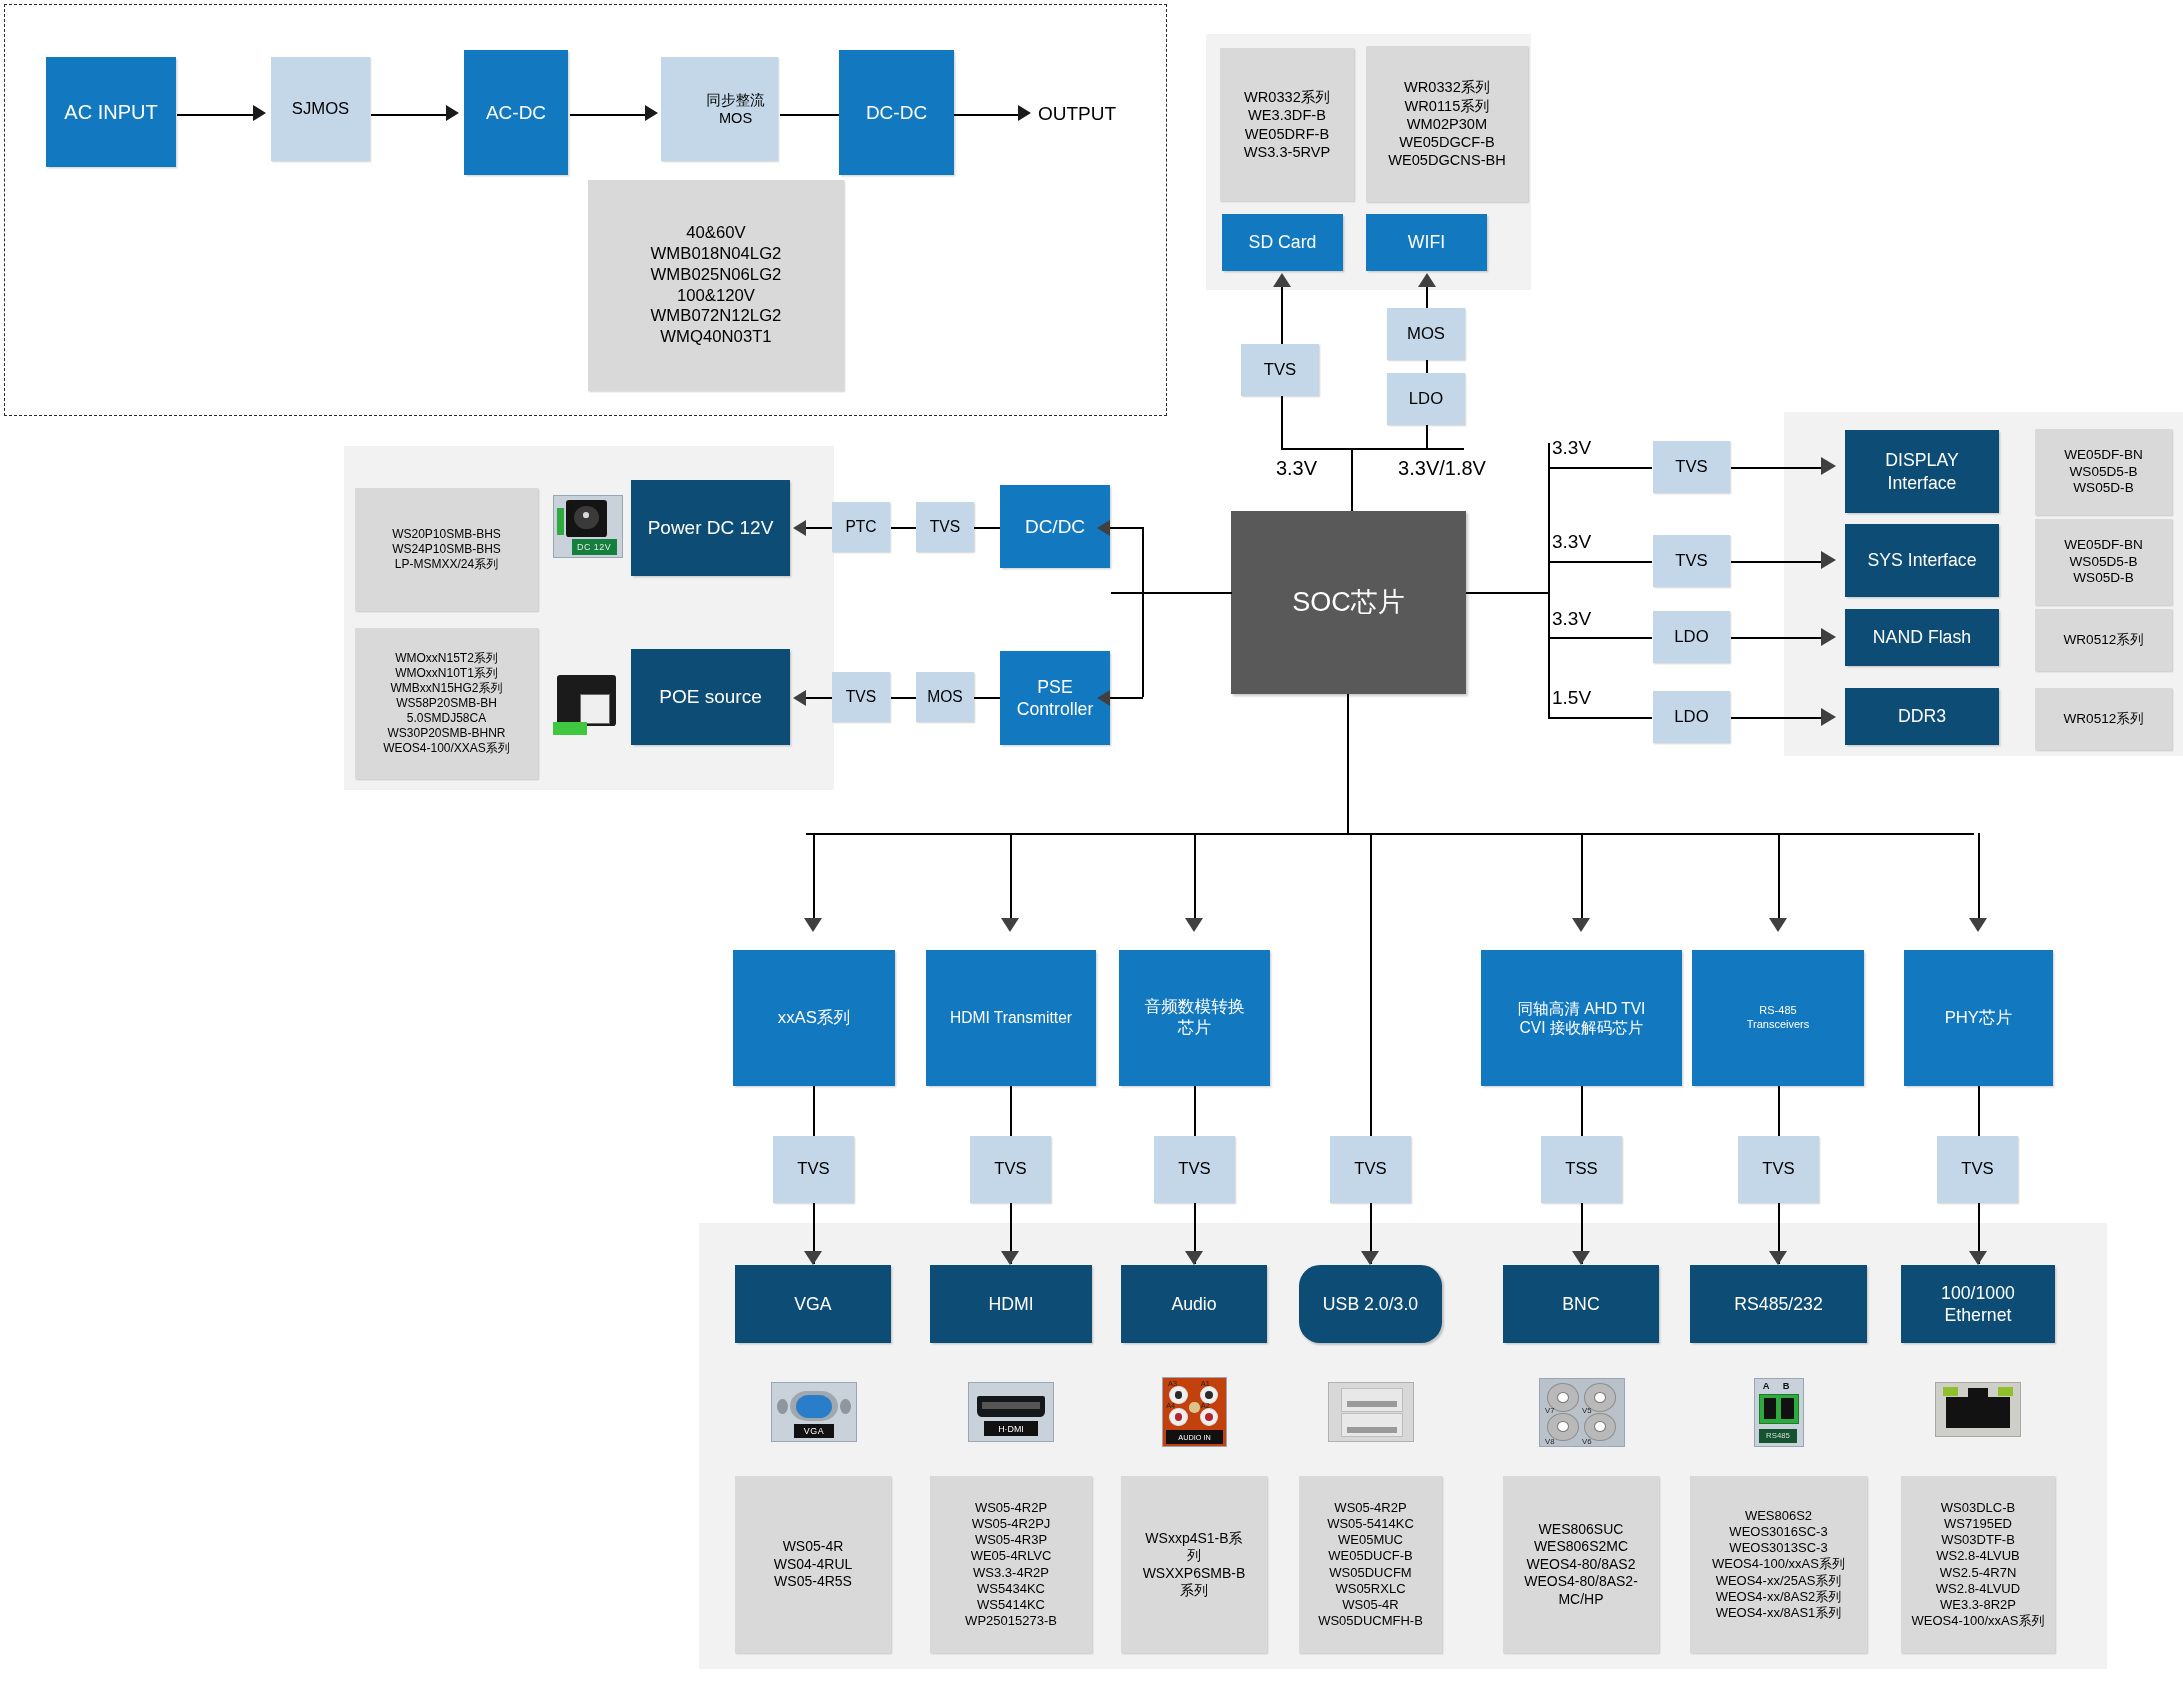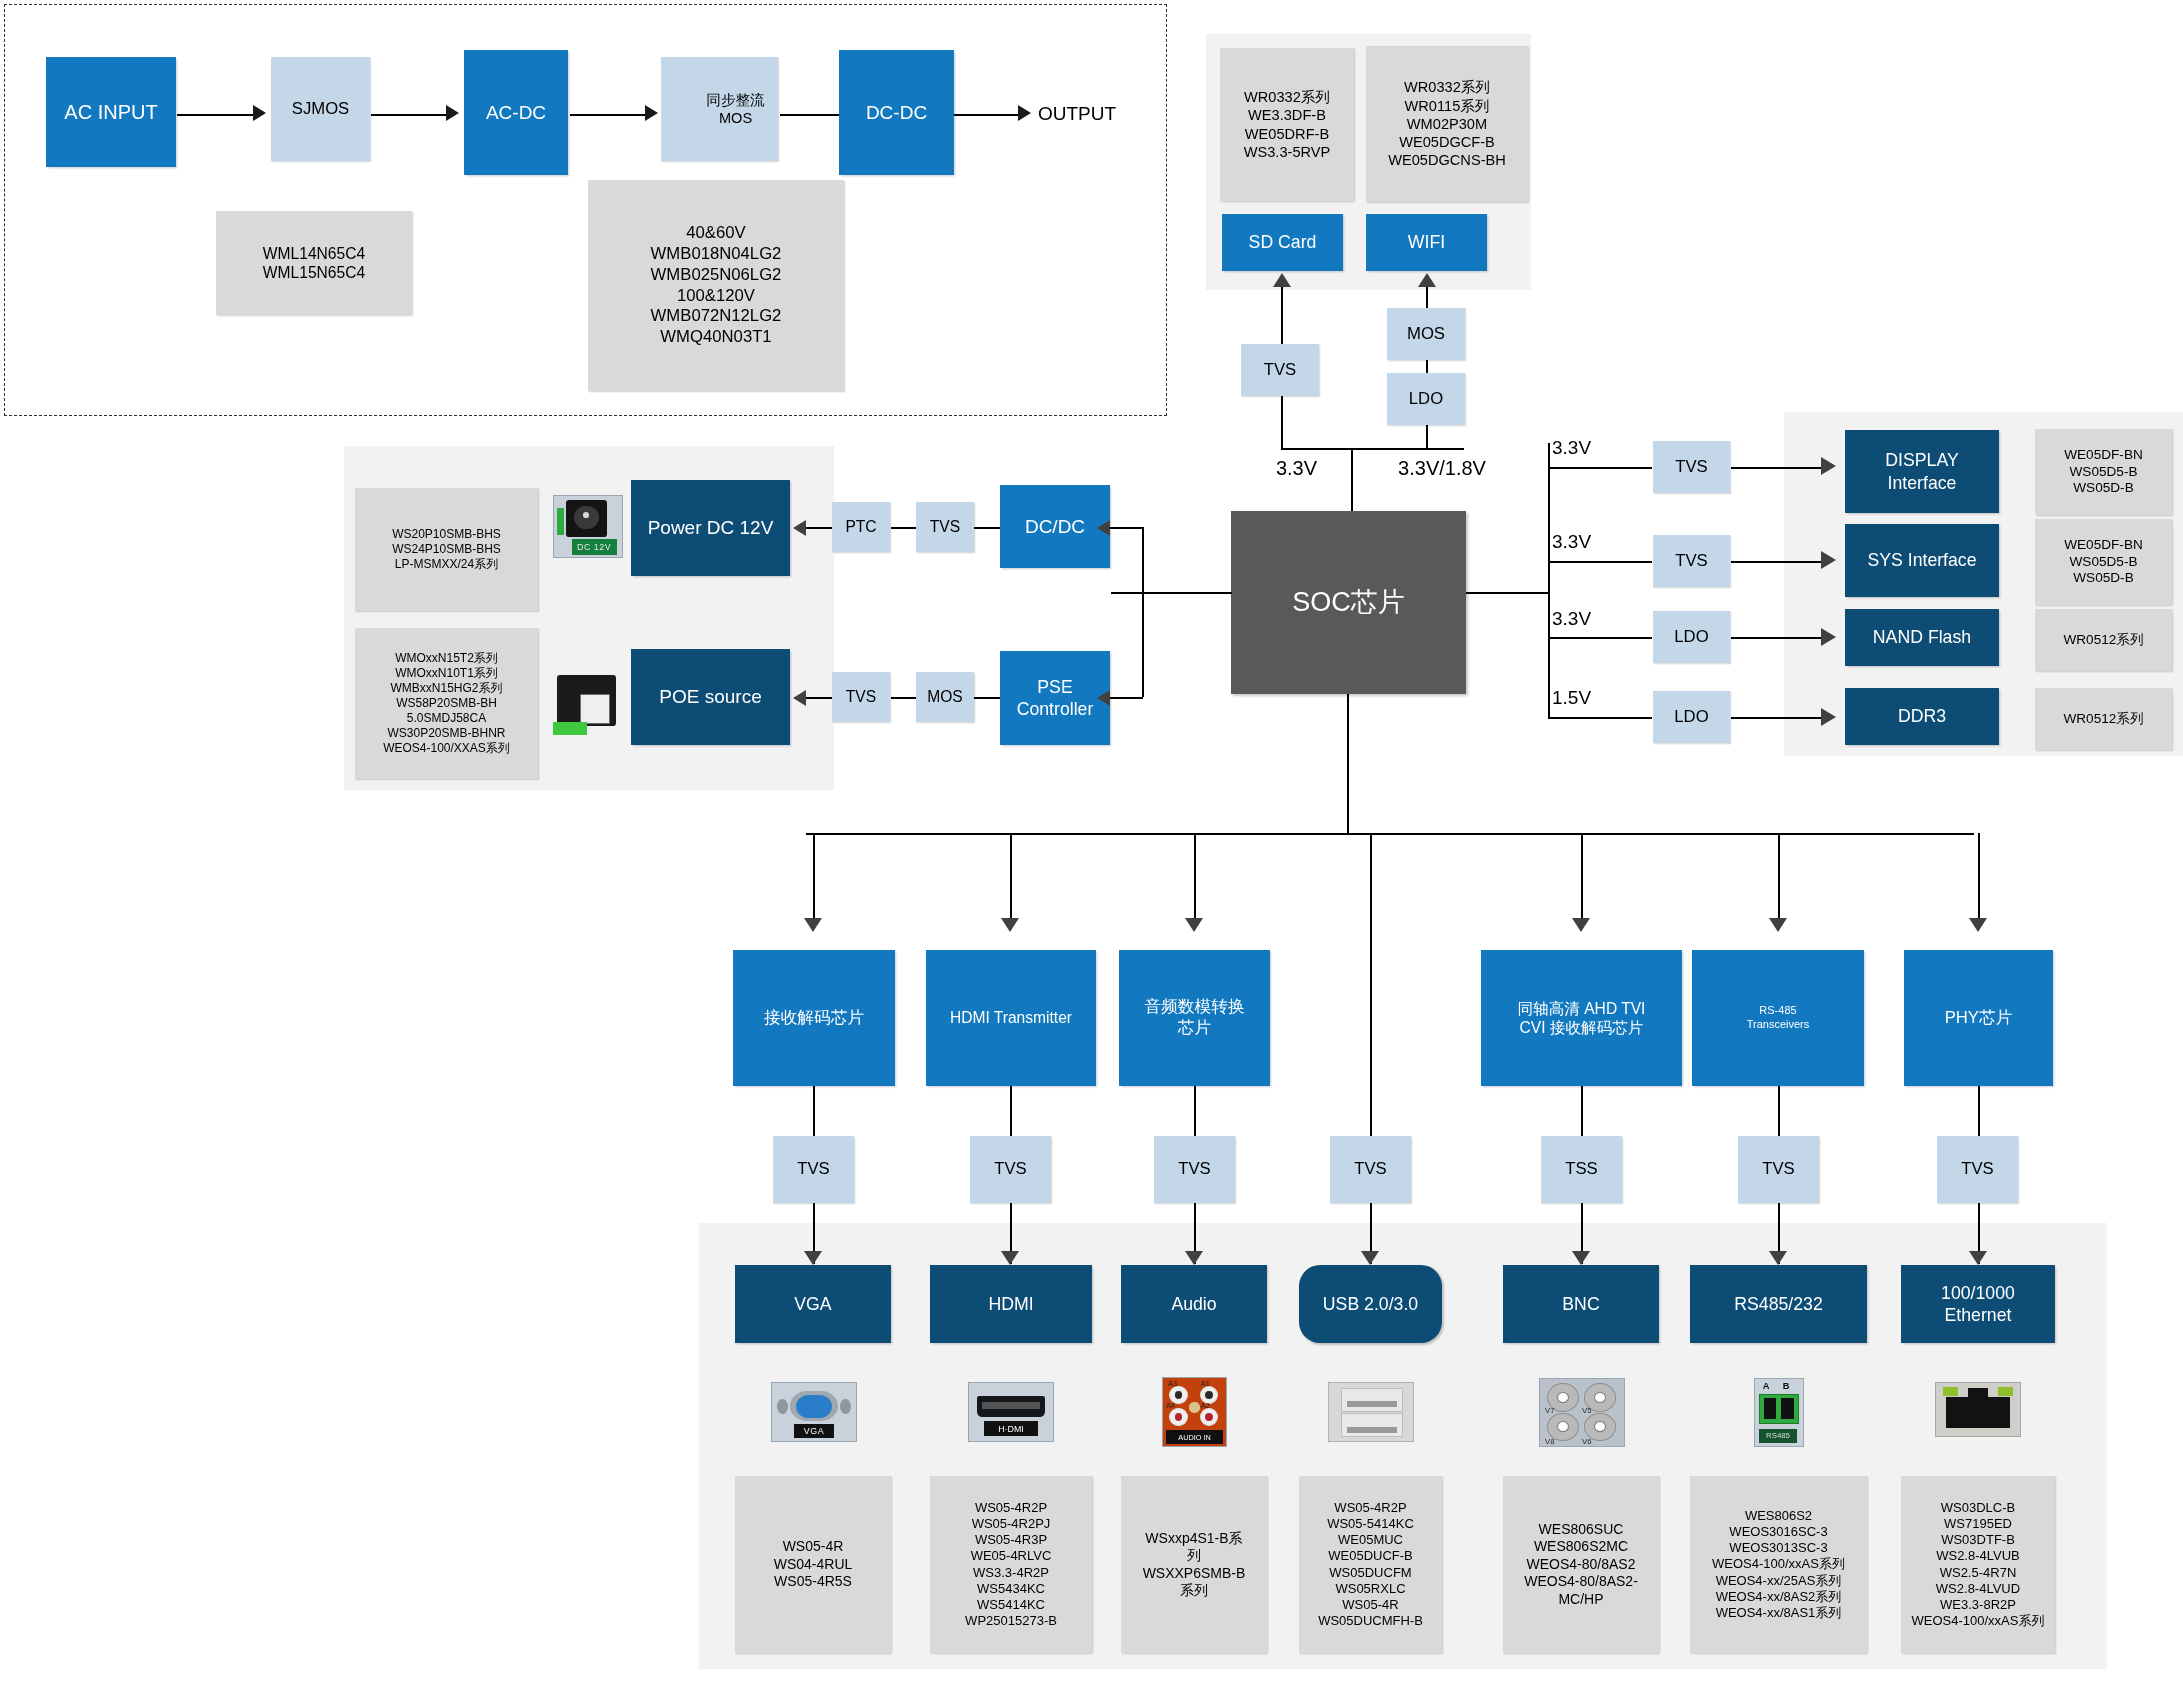--- a/index.html
+++ b/index.html
@@ -86,22 +86,20 @@
 
   <div class="ln hln" style="left:780px;top:114px;width:76px;"></div>
   <div class="ar ar-r" style="left:853px;top:105px;"></div>
 
   <div class="box blue" style="left:839px;top:50px;width:115px;height:125px;font-size:19px;">DC-DC</div>
 
   <div class="ln hln" style="left:954px;top:114px;width:68px;"></div>
   <div class="ar ar-r" style="left:1018px;top:105px;"></div>
   <div class="plain" style="left:1038px;top:99px;width:125px;height:29px;font-size:19px;justify-content:flex-start;">OUTPUT</div>
 
-  <div class="box gray multiline" style="left:216px;top:211px;width:196px;height:104px;font-size:15.6px;">WML14N65C4
-WML15N65C4</div>
 
   <div class="box gray multiline" style="left:588px;top:180px;width:256px;height:211px;font-size:16.7px;">40&amp;60V
 WMB018N04LG2
 WMB025N06LG2
 100&amp;120V
 WMB072N12LG2
 WMQ40N03T1</div>
 
   <div class="panel" style="left:1206px;top:34px;width:325px;height:256px;"></div>
 
@@ -235,21 +233,21 @@
   <div class="ln hln" style="left:1110px;top:527px;width:33px;"></div>
   <div class="ln hln" style="left:1110px;top:697px;width:33px;"></div>
   <div class="ar ar-l" style="left:1097px;top:520px;"></div>
   <div class="ar ar-l" style="left:1097px;top:690px;"></div>
 
   <div class="panel" style="left:699px;top:1223px;width:1408px;height:446px;"></div>
 
   <div id="io-cols">
       <div class="ln vln" style="left:813px;top:833px;height:95px;"></div>
       <div class="ar ar-d" style="left:804px;top:918px;"></div>
-      <div class="box blue multiline" style="left:733px;top:950px;width:162px;height:136px;font-size:16.7px;">接收解码芯片</div>
+      <div class="box blue multiline" style="left:733px;top:950px;width:162px;height:136px;font-size:16.7px;">xxAS系列</div>
       <div class="ln vln" style="left:813px;top:1086px;height:52px;"></div>
       <div class="box lblue" style="left:773px;top:1136px;width:81px;height:67px;font-size:16.7px;">TVS</div>
       <div class="ln vln" style="left:813px;top:1203px;height:61px;"></div>
       <div class="ar ar-d" style="left:804px;top:1251px;"></div>
       <div class="box dblue multiline" style="left:735px;top:1265px;width:156px;height:78px;font-size:17.7px;">VGA</div>
       <div class="conn" style="left:771px;top:1382px;width:86px;height:60px;">
         <div class="vga-shell"></div>
         <div class="vga-blue"></div>
         <div style="position:absolute;left:6%;top:28%;width:13%;height:26%;background:#8e979d;border-radius:50%;"></div>
         <div style="position:absolute;right:6%;top:28%;width:13%;height:26%;background:#8e979d;border-radius:50%;"></div>

